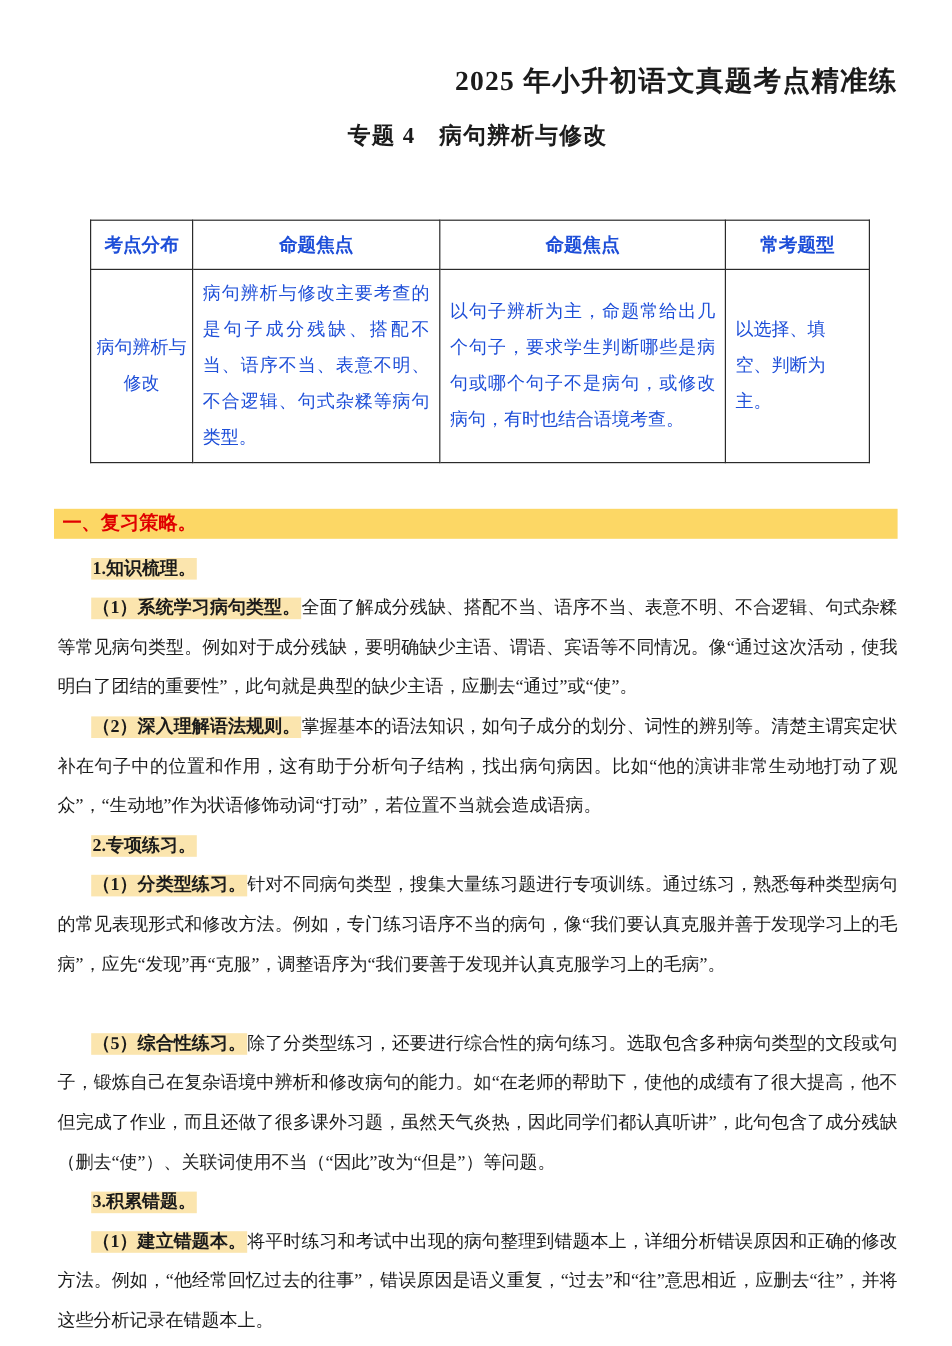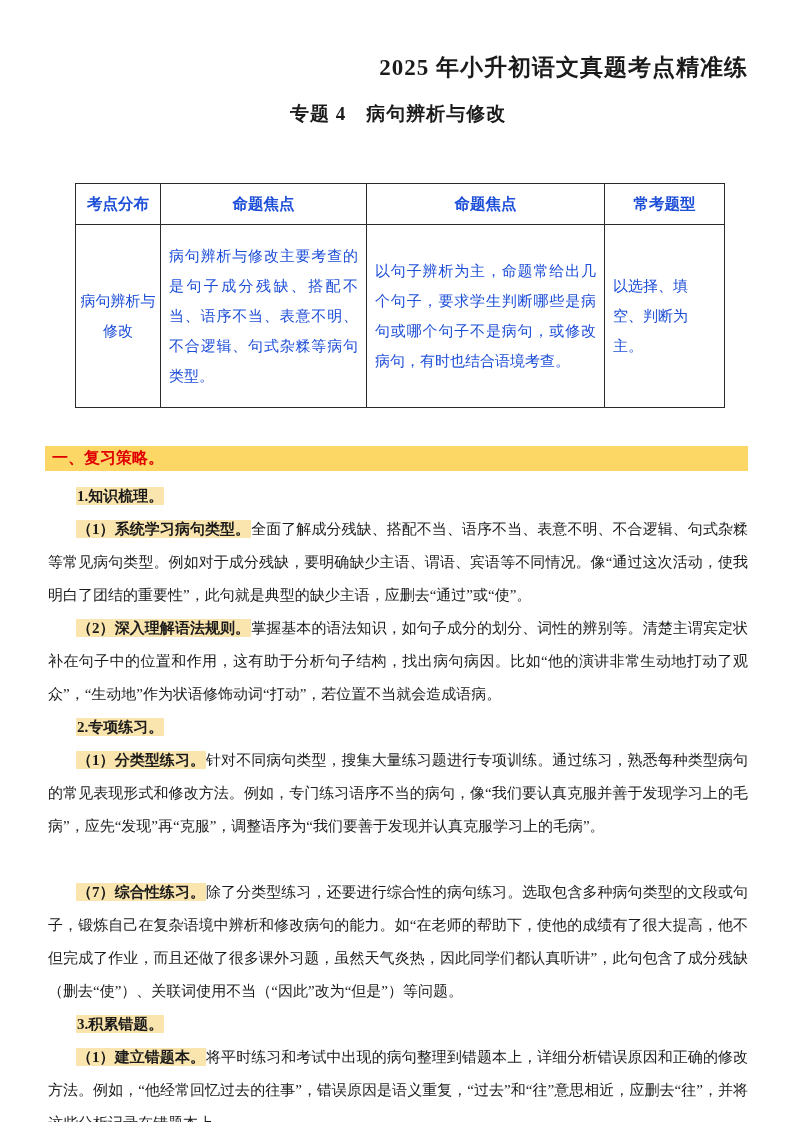--- a/index.html
+++ b/index.html
@@ -24,21 +24,21 @@
     font-size:15px;color:#1d4ed8;font-family:Liberation Serif, serif;
   }
   .exam-table th,.exam-table td{
     border:1.5px solid #2b2b2b;
     vertical-align:middle;
   }
   .exam-table th{
     height:38px;font-weight:bold;text-align:center;font-size:15.5px;
   }
   .exam-table td{
-    padding:16px 8px;line-height:30px;
+    padding:5px 8px;line-height:30px;
   }
   .exam-table td.c-center{text-align:center;padding:5px 4px;}
   .exam-table td.c-just{text-align:justify;}
   .col-1{width:85px}.col-2{width:206px}.col-3{width:238px}.col-4{width:120px}
   .section-bar{
     margin:38px 0 0 -3px;width:703px;height:25px;box-sizing:border-box;
     background:var(--bar-bg,#FCD765);
     display:flex;align-items:center;padding-left:7px;
   }
   .section-bar .bar-text{
@@ -97,21 +97,21 @@
     <p class="para"><span class="hl">1.知识梳理。</span><span></span></p>
 
     <p class="para"><span class="hl">（1）系统学习病句类型。</span><span>全面了解成分残缺、搭配不当、语序不当、表意不明、不合逻辑、句式杂糅等常见病句类型。例如对于成分残缺，要明确缺少主语、谓语、宾语等不同情况。像“通过这次活动，使我明白了团结的重要性”，此句就是典型的缺少主语，应删去“通过”或“使”。</span></p>
 
     <p class="para"><span class="hl">（2）深入理解语法规则。</span><span>掌握基本的语法知识，如句子成分的划分、词性的辨别等。清楚主谓宾定状补在句子中的位置和作用，这有助于分析句子结构，找出病句病因。比如“他的演讲非常生动地打动了观众”，“生动地”作为状语修饰动词“打动”，若位置不当就会造成语病。</span></p>
 
     <p class="para"><span class="hl">2.专项练习。</span><span></span></p>
 
     <p class="para"><span class="hl">（1）分类型练习。</span><span>针对不同病句类型，搜集大量练习题进行专项训练。通过练习，熟悉每种类型病句的常见表现形式和修改方法。例如，专门练习语序不当的病句，像“我们要认真克服并善于发现学习上的毛病”，应先“发现”再“克服”，调整语序为“我们要善于发现并认真克服学习上的毛病”。</span></p>
 
-    <p class="para gap"><span class="hl">（7）综合性练习。</span><span>除了分类型练习，还要进行综合性的病句练习。选取包含多种病句类型的文段或句子，锻炼自己在复杂语境中辨析和修改病句的能力。如“在老师的帮助下，使他的成绩有了很大提高，他不但完成了作业，而且还做了很多课外习题，虽然天气炎热，因此同学们都认真听讲”，此句包含了成分残缺（删去“使”）、关联词使用不当（“因此”改为“但是”）等问题。</span></p>
+    <p class="para gap"><span class="hl">（5）综合性练习。</span><span>除了分类型练习，还要进行综合性的病句练习。选取包含多种病句类型的文段或句子，锻炼自己在复杂语境中辨析和修改病句的能力。如“在老师的帮助下，使他的成绩有了很大提高，他不但完成了作业，而且还做了很多课外习题，虽然天气炎热，因此同学们都认真听讲”，此句包含了成分残缺（删去“使”）、关联词使用不当（“因此”改为“但是”）等问题。</span></p>
 
     <p class="para"><span class="hl">3.积累错题。</span><span></span></p>
 
     <p class="para"><span class="hl">（1）建立错题本。</span><span>将平时练习和考试中出现的病句整理到错题本上，详细分析错误原因和正确的修改方法。例如，“他经常回忆过去的往事”，错误原因是语义重复，“过去”和“往”意思相近，应删去“往”，并将这些分析记录在错题本上。</span></p>
 
     <p class="para"><span class="hl">（2）定期回顾错题。</span><span>定期复习错题本上的内容，加深对各类病句的印象，避免在同类型问题上</span></p>
 
   </div>
 </div>
 

